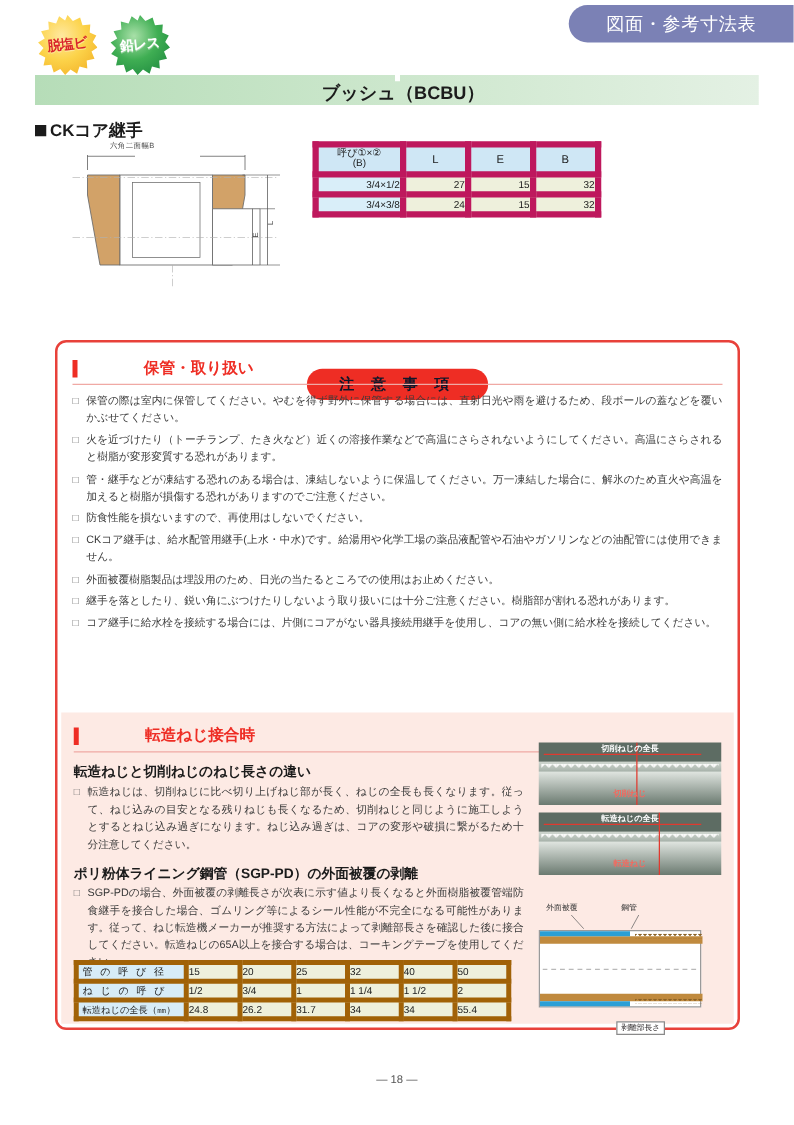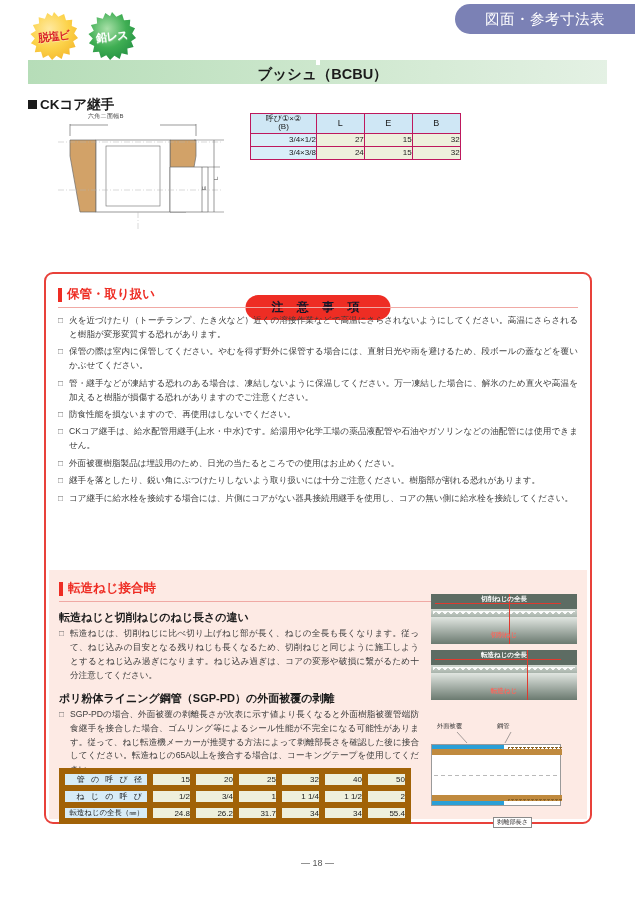--- a/index.html
+++ b/index.html
@@ -60,21 +60,21 @@
 
   
   .drawing { position: absolute; top: 112px; left: 48px; width: 190px; height: 125px; }
   .drawing .cap {
     position:absolute; top:0; left: 40px; font-size: 6px; color:#4a4a4a; letter-spacing:.3px;
   }
 
   
   .dim-table { position: absolute; top: 113px; left: 250px; border-collapse: collapse; }
   .dim-table th, .dim-table td {
-    border: 1px solid #be185d; font-size: 8px; text-align:center;
+    border: 5px solid #be185d; font-size: 8px; text-align:center;
     padding: 1px 0; color:#1b1b1b; font-weight: 400;
   }
   .dim-table thead th { background:#cfe7f5; height:19px; line-height:1.05; }
   .dim-table thead th.h-name { width: 54px; }
   .dim-table thead th.h-v { width: 34px; font-size: 9px; }
   .dim-table tbody td { background:#eef0dc; height: 13px; padding-left: 38px; }
   .dim-table tbody td.name { background:#d9eef9; }
 
   
   .caution-wrap { position:absolute; top: 272px; left: 44px; width: 548px; height: 552px; }
@@ -84,21 +84,21 @@
   }
   .caution-pill {
     position:absolute; top: -15px; left: 50%; transform: translateX(-50%);
     background:#ee2d24; color:#0f172a; border-radius: 16px;
     padding: 4px 26px; font-size: 12px; font-weight: 700; letter-spacing: 5px;
     white-space: nowrap;
     margin-top: 38px;
   }
 
   .sub-head {
-    display:flex; align-items:center; color:#ee2d24; font-weight:700; font-size: 12.5px;
+    display:flex; align-items:center; color:#ee2d24; font-weight:700; font-size: 12.5px; gap: 48px;
   }
   .sub-head .tick { width:4px; height:14px; background:#ee2d24; margin-right:5px; }
   .rule { height:1px; background:#f0a9a4; margin: 4px 0 6px 0; }
 
   .ck-list { list-style:none; }
   .ck-list li {
     position: relative; font-size: 8.6px; line-height: 1.62; color:#3a3a3a;
     padding-left: 11px; margin-bottom: 3.5px; text-align: justify;
   }
   .ck-list li::before {
@@ -152,21 +152,21 @@
   .thread-b { position:absolute; bottom: 2px; left: 76px; width:54px; height:4px;
     background-image: linear-gradient(135deg,#8a6226 25%,transparent 25%),linear-gradient(225deg,#8a6226 25%,transparent 25%);
     background-size: 4px 4px; }
   .center-dash { position:absolute; top: 50%; left: 2px; right: 2px; height:1px;
     background-image: linear-gradient(to right,#b9b9b9 60%,transparent 40%); background-size: 7px 1px; }
   .peel-box { position:absolute; bottom: -14px; left: 62px; border:1px solid #8a8a8a; background:#fff; padding: 0 3px; font-size: 6.2px; }
 
   
   .size-table { position:absolute; top: 198px; left: 10px; border-collapse: collapse; }
   .size-table td, .size-table th {
-    border:6px solid #a16207; font-size: 8px; text-align:right; color:#1b1b1b;
+    border:4px solid #a16207; font-size: 8px; text-align:left; color:#1b1b1b;
     height: 15px; font-weight:400;
   }
   .size-table th { background:#d7ecf7; width: 88px; letter-spacing: 2px; padding: 0 3px; }
   .size-table td { background:#eef0dc; width: 43px; }
   .size-table th.small { letter-spacing: 0; font-size: 7.4px; }
 
   
   .page-num {
     position:absolute; bottom: 32px; left: 0; right: 0; text-align:center;
     font-size: 9px; color:#555;
@@ -264,22 +264,22 @@
     <div class="caution-box"></div>
     <div class="caution-pill">注 意 事 項</div>
 
     <div class="storage-sec">
       <div class="sub-head">
         <span class="tick"></span>
         <span>保管・取り扱い</span>
       </div>
       <div class="rule"></div>
       <ul class="ck-list">
+        <li>保管の際は室内に保管してください。やむを得ず野外に保管する場合には、直射日光や雨を避けるため、段ボールの蓋などを覆いかぶせてください。</li>
         <li>火を近づけたり（トーチランプ、たき火など）近くの溶接作業などで高温にさらされないようにしてください。高温にさらされると樹脂が変形変質する恐れがあります。</li>
-        <li>保管の際は室内に保管してください。やむを得ず野外に保管する場合には、直射日光や雨を避けるため、段ボールの蓋などを覆いかぶせてください。</li>
         <li>管・継手などが凍結する恐れのある場合は、凍結しないように保温してください。万一凍結した場合に、解氷のため直火や高温を加えると樹脂が損傷する恐れがありますのでご注意ください。</li>
         <li>防食性能を損ないますので、再使用はしないでください。</li>
         <li>CKコア継手は、給水配管用継手(上水・中水)です。給湯用や化学工場の薬品液配管や石油やガソリンなどの油配管には使用できません。</li>
         <li>外面被覆樹脂製品は埋設用のため、日光の当たるところでの使用はお止めください。</li>
         <li>継手を落としたり、鋭い角にぶつけたりしないよう取り扱いには十分ご注意ください。樹脂部が割れる恐れがあります。</li>
         <li>コア継手に給水栓を接続する場合には、片側にコアがない器具接続用継手を使用し、コアの無い側に給水栓を接続してください。</li>
       </ul>
     </div>
 
     <div class="roll-sec">

